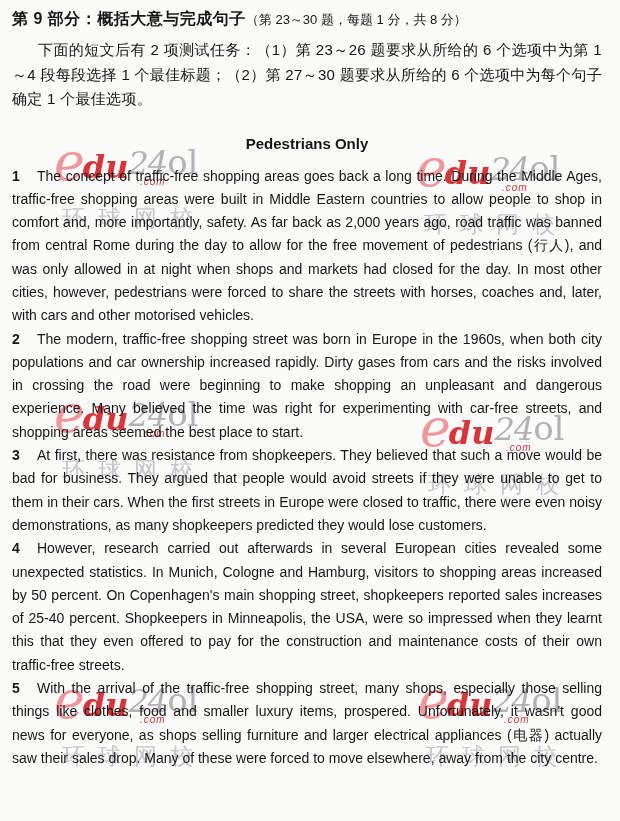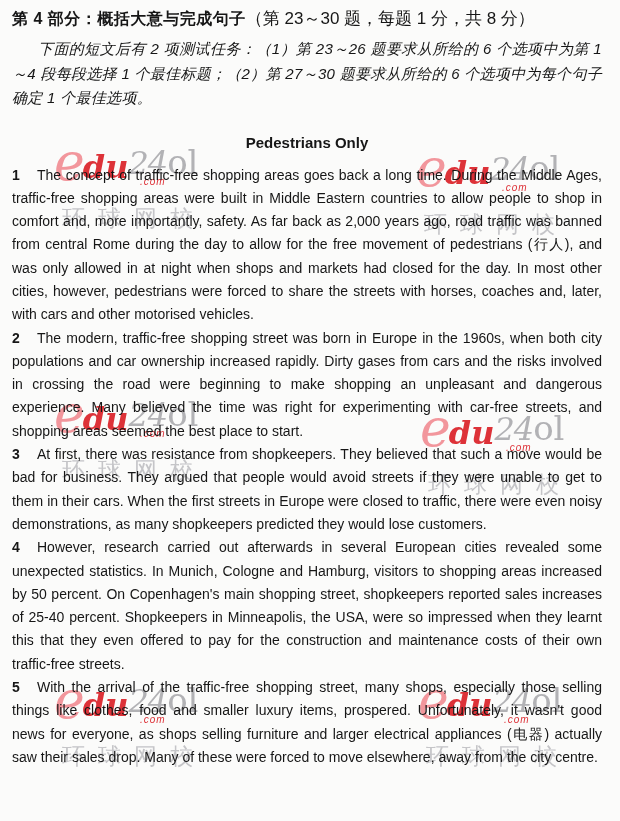--- a/index.html
+++ b/index.html
@@ -79,32 +79,31 @@
     z-index: 1;
     padding: 8px 18px 0 12px;
   }
   .sec-title {
     font-size: 16px;
     font-weight: 700;
     line-height: 22px;
     letter-spacing: 0.5px;
   }
   .sec-paren {
-    font-size: 17px;
+    font-size: 13px;
     font-weight: 400;
     letter-spacing: 0;
   }
   .intro {
     margin: 7px 0 0 0;
     font-size: 15px;
     line-height: 24.5px;
     text-indent: 26px;
     text-align: justify;
     letter-spacing: 0.3px;
-    font-style: italic;
   }
   .passage-title {
     margin: 23px 0 0 0;
     text-align: center;
     font-size: 15px;
     font-weight: 700;
     line-height: 18px;
   }
   .passage { margin-top: 12px; }
   .para {
@@ -163,21 +162,21 @@
     <div class="wm-row">
       <span class="wm-e">e</span><span class="wm-du">du</span><span class="wm-24">24</span><span class="wm-ol">ol</span>
       <span class="wm-com">.com</span>
     </div>
     <div class="wm-cn">环球网校</div>
   </div>
 
   <div class="content">
 
     <div class="sec-title">
-      <span class="sec-main">第 4 部分：概括大意与完成句子</span><span class="sec-paren">（第 23～30 题，每题 1 分，共 8 分）</span>
+      <span class="sec-main">第 9 部分：概括大意与完成句子</span><span class="sec-paren">（第 23～30 题，每题 1 分，共 8 分）</span>
     </div>
 
     <p class="intro">下面的短文后有 2 项测试任务：（1）第 23～26 题要求从所给的 6 个选项中为第 1～4 段每段选择 1 个最佳标题；（2）第 27～30 题要求从所给的 6 个选项中为每个句子确定 1 个最佳选项。</p>
 
     <h2 class="passage-title">Pedestrians Only</h2>
 
     <div class="passage">
       <p class="para"><span class="pnum">1</span><span class="ptext">The concept of traffic-free shopping areas goes back a long time. During the Middle Ages, traffic-free shopping areas were built in Middle Eastern countries to allow people to shop in comfort and, more importantly, safety. As far back as 2,000 years ago, road traffic was banned from central Rome during the day to allow for the free movement of pedestrians (行人), and was only allowed in at night when shops and markets had closed for the day. In most other cities, however, pedestrians were forced to share the streets with horses, coaches and, later, with cars and other motorised vehicles.</span></p>
       <p class="para"><span class="pnum">2</span><span class="ptext">The modern, traffic-free shopping street was born in Europe in the 1960s, when both city populations and car ownership increased rapidly. Dirty gases from cars and the risks involved in crossing the road were beginning to make shopping an unpleasant and dangerous experience. Many believed the time was right for experimenting with car-free streets, and shopping areas seemed the best place to start.</span></p>
       <p class="para"><span class="pnum">3</span><span class="ptext">At first, there was resistance from shopkeepers. They believed that such a move would be bad for business. They argued that people would avoid streets if they were unable to get to them in their cars. When the first streets in Europe were closed to traffic, there were even noisy demonstrations, as many shopkeepers predicted they would lose customers.</span></p>

